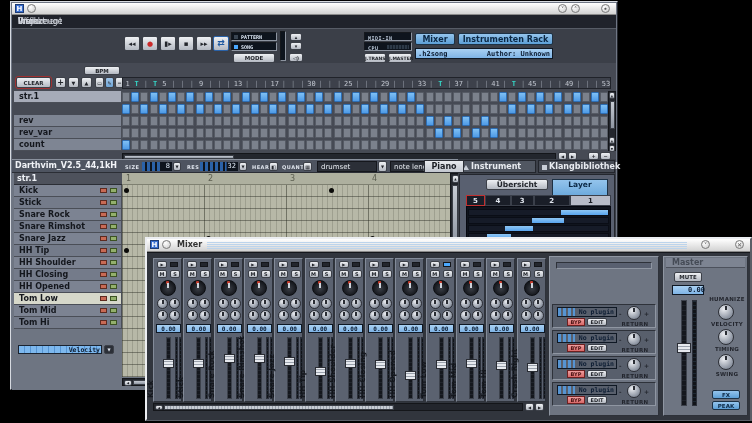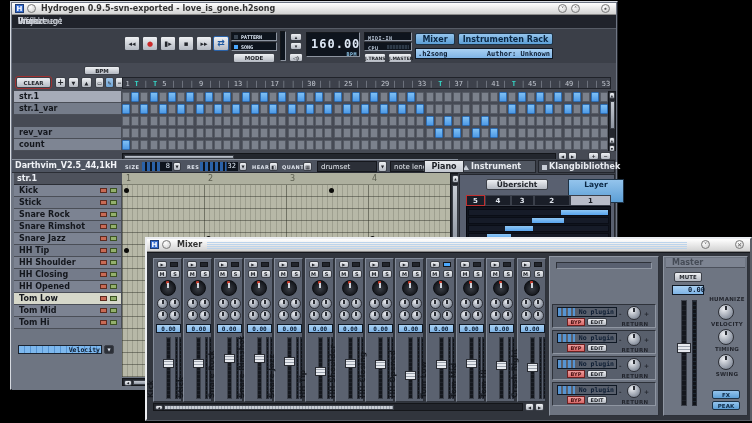--- a/index.html
+++ b/index.html
@@ -48,21 +48,20 @@
 </head>
 <body>
 
 <div id="canvas">
 
   <div class="win" style="left:10px;top:1px;width:608px;height:389px;">
 
     <div class="tbar" style="left:1px;top:1px;width:604px;height:12px;">
       <div style="left:3px;top:1px;width:9px;height:9px;background:#3a6fd0;border:1px solid #1c3a74;color:#fff;font-size:7px;line-height:8px;text-align:center;">H</div>
       <div class="circbtn" style="left:15px;top:1px;"></div>
-      <div style="left:29px;top:0;white-space:nowrap;">Hydrogen 0.9.5-svn-exported - love_is_gone.h2song</div>
       <div class="circbtn" style="left:546px;top:1px;">˅</div>
       <div class="circbtn" style="left:559px;top:1px;">˄</div>
       <div class="circbtn" style="left:589px;top:1px;">•</div>
     </div>
 
     <div class="mbar" id="menu-items" style="left:1px;top:13px;width:604px;height:13px;">
         <span>Projekt</span>
         <span>Undo</span>
         <span>Instrument</span>
         <span>Werkzeuge</span>
@@ -90,24 +89,20 @@
         </div>
         <div class="btn" style="left:2px;top:22px;width:42px;height:10px;font-size:5.5px;line-height:9px;">MODE</div>
       </div>
 
       <div class="lcd inset" style="left:268px;top:2px;width:6px;height:30px;"></div>
 
       <div class="btn" style="left:278px;top:4px;width:12px;height:8px;font-size:5px;line-height:6px;">▴</div>
       <div class="btn" style="left:278px;top:13px;width:12px;height:8px;font-size:5px;line-height:6px;">▾</div>
       <div class="btn" style="left:277px;top:24px;width:14px;height:9px;font-size:5px;line-height:8px;">◁)</div>
 
-      <div class="lcd inset" style="left:294px;top:3px;width:54px;height:25px;">
-        <span style="position:absolute;left:4px;top:4px;font-size:12px;font-weight:bold;letter-spacing:1px;">160.00</span>
-        <span class="tinylabel" style="position:absolute;right:2px;top:18px;">BPM</span>
-      </div>
 
       <div style="left:352px;top:2px;width:48px;height:32px;">
         <div class="lcd inset" style="left:0;top:1px;width:48px;height:9px;">
           <span class="tinylabel" style="position:absolute;left:3px;top:2px;color:#b9c6d6;">MIDI-IN</span>
         </div>
         <div class="lcd inset" style="left:0;top:11px;width:48px;height:9px;">
           <span class="tinylabel" style="position:absolute;left:3px;top:2px;color:#b9c6d6;">CPU</span>
           <span style="position:absolute;left:22px;top:2px;width:22px;height:4px;background:repeating-linear-gradient(90deg,#2d3947 0 2px,#16202b 2px 3px);"></span>
         </div>
         <div class="btn" style="left:0;top:22px;width:22px;height:10px;font-size:4.5px;line-height:9px;">J.TRANS</div>
@@ -182,21 +177,21 @@
           <div class="rtick" style="left: 423.2px; top: 0px; width: 9px; text-align: center; font-weight: normal; color: rgb(138, 143, 154);">|</div>
           <div class="rtick" style="left: 432.4px; top: 0px; width: 9px; text-align: center; font-weight: normal; color: rgb(138, 143, 154);">|</div>
           <div class="rtick" style="left: 441.6px; top: 0px; width: 9px; text-align: center; font-weight: normal; color: rgb(194, 199, 208);">49</div>
           <div class="rtick" style="left: 450.8px; top: 0px; width: 9px; text-align: center; font-weight: normal; color: rgb(138, 143, 154);">|</div>
           <div class="rtick" style="left: 460px; top: 0px; width: 9px; text-align: center; font-weight: normal; color: rgb(138, 143, 154);">|</div>
           <div class="rtick" style="left: 469.2px; top: 0px; width: 9px; text-align: center; font-weight: normal; color: rgb(138, 143, 154);">|</div>
           <div class="rtick" style="left: 478.4px; top: 0px; width: 9px; text-align: center; font-weight: normal; color: rgb(194, 199, 208);">53</div>
         </div>
       <div id="pattern-list" style="left:2px;top:28px;width:108px;height:60px;">
           <div class="rowname" style="left: 0px; top: 0px; width: 108px; height: 12px; background: rgb(166, 171, 184); font-weight: bold;">str.1</div>
-          <div class="rowname" style="left: 0px; top: 12px; width: 108px; height: 12px; background: rgb(117, 124, 138); font-weight: bold;">str.1_var</div>
+          <div class="rowname" style="left: 0px; top: 24px; width: 108px; height: 12px; background: rgb(126, 133, 147); font-weight: bold;">rev</div>
           <div class="rowname" style="left: 0px; top: 48px; width: 108px; height: 12px; background: rgb(126, 133, 147); font-weight: bold;">count</div>
           <div class="rowname" style="left: 0px; top: 36px; width: 108px; height: 12px; background: rgb(117, 124, 138); font-weight: bold;">rev_var</div>
         </div>
       <div id="song-grid" style="left:110px;top:28px;width:489px;height:60px;">
           <div style="left: 0px; top: 0px; width: 489px; height: 12px;">
             <div class="cell" style="left: 0px; top: 1px;"></div>
             <div class="cell on" style="left: 9.2px; top: 1px;"></div>
             <div class="cell" style="left: 18.4px; top: 1px;"></div>
             <div class="cell on" style="left: 27.6px; top: 1px;"></div>
             <div class="cell" style="left: 36.8px; top: 1px;"></div>
@@ -562,21 +557,21 @@
       <div style="left:1px;top:1px;width:77px;height:13px;background:#51576| 2;background:#515762;border:1px solid #23262d;">
         <span style="position:absolute;left:3px;top:4px;width:0;height:0;border-left:3px solid transparent;border-right:3px solid transparent;border-bottom:5px solid #c8cdd6;"></span>
         <span style="position:absolute;left:11px;top:1px;font-size:8px;font-weight:bold;color:#e8ebf0;">Instrument</span>
       </div>
       <div style="left:80px;top:1px;width:77px;height:13px;background:#454a54;border:1px solid #23262d;">
         <span style="position:absolute;left:3px;top:4px;width:5px;height:5px;background:#c8cdd6;"></span>
         <span style="position:absolute;left:10px;top:1px;font-size:8px;font-weight:bold;color:#e8ebf0;">Klangbibliothek</span>
       </div>
       <div style="left:1px;top:15px;width:156px;height:215px;background:#596070;border:1px solid #23262d;">
         <div class="btn" style="left:26px;top:4px;width:62px;height:11px;font-size:7.5px;line-height:10px;">Übersicht</div>
-        <div class="bluebtn" style="left:108px;top:4px;width:56px;height:24px;font-size:7.5px;line-height:10px;">Layer</div>
+        <div class="bluebtn" style="left:92px;top:4px;width:56px;height:24px;font-size:7.5px;line-height:10px;">Layer</div>
         <div id="layer-head" style="left:6px;top:20px;width:145px;height:11px;display:flex;position:absolute;">
             <div style="position: relative; flex: 1 1 0%; height: 11px; text-align: center; font-size: 7px; font-weight: bold; line-height: 10px; border: 1px solid rgb(192, 48, 48); background: rgb(26, 30, 40); color: rgb(223, 228, 236);">5</div>
             <div style="position: relative; flex: 1.4 1 0%; height: 11px; text-align: center; font-size: 7px; font-weight: bold; line-height: 10px; border: 1px solid rgb(58, 63, 74); background: rgb(26, 30, 40); color: rgb(223, 228, 236);">4</div>
             <div style="position: relative; flex: 1.2 1 0%; height: 11px; text-align: center; font-size: 7px; font-weight: bold; line-height: 10px; border: 1px solid rgb(58, 63, 74); background: rgb(26, 30, 40); color: rgb(223, 228, 236);">3</div>
             <div style="position: relative; flex: 2 1 0%; height: 11px; text-align: center; font-size: 7px; font-weight: bold; line-height: 10px; border: 1px solid rgb(58, 63, 74); background: rgb(26, 30, 40); color: rgb(223, 228, 236);">2</div>
             <div style="position: relative; flex: 2.3 1 0%; height: 11px; text-align: center; font-size: 7px; font-weight: bold; line-height: 10px; border: 1px solid rgb(58, 63, 74); background: rgb(184, 188, 200); color: rgb(26, 29, 36);">1</div>
           </div>
         <div id="layer-rows" style="left:6px;top:31px;width:145px;height:180px;background:#10141d;border:1px solid #060810;">
             <div style="left: 1px; top: 2px; width: 141px; height: 7px; background: rgb(22, 27, 40); border: 1px solid rgb(10, 13, 22);">
               <div style="left: 66%; top: 0px; width: 34%; height: 100%; background: linear-gradient(rgb(142, 198, 244), rgb(88, 164, 238));"></div>

